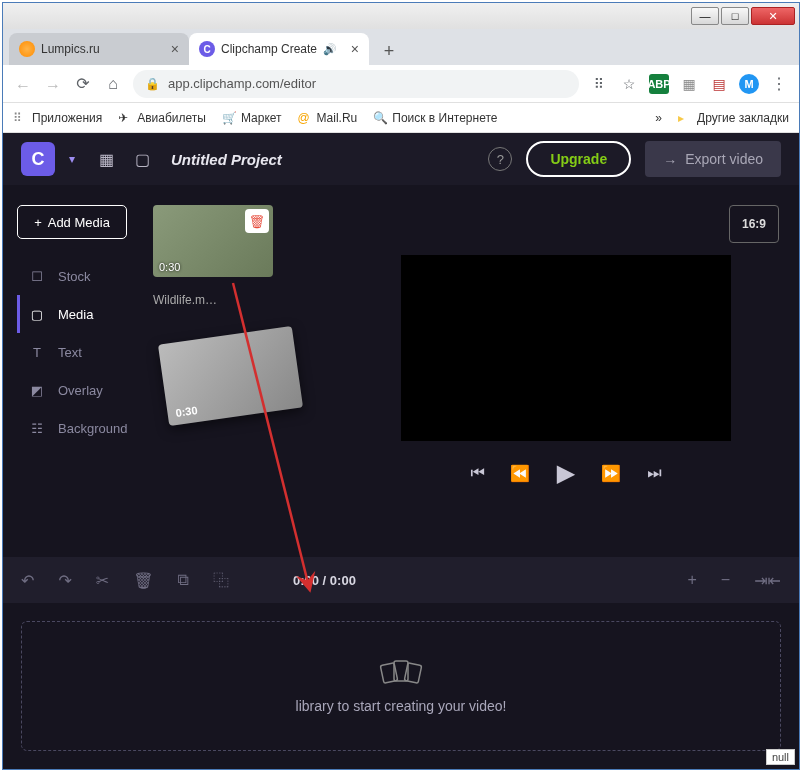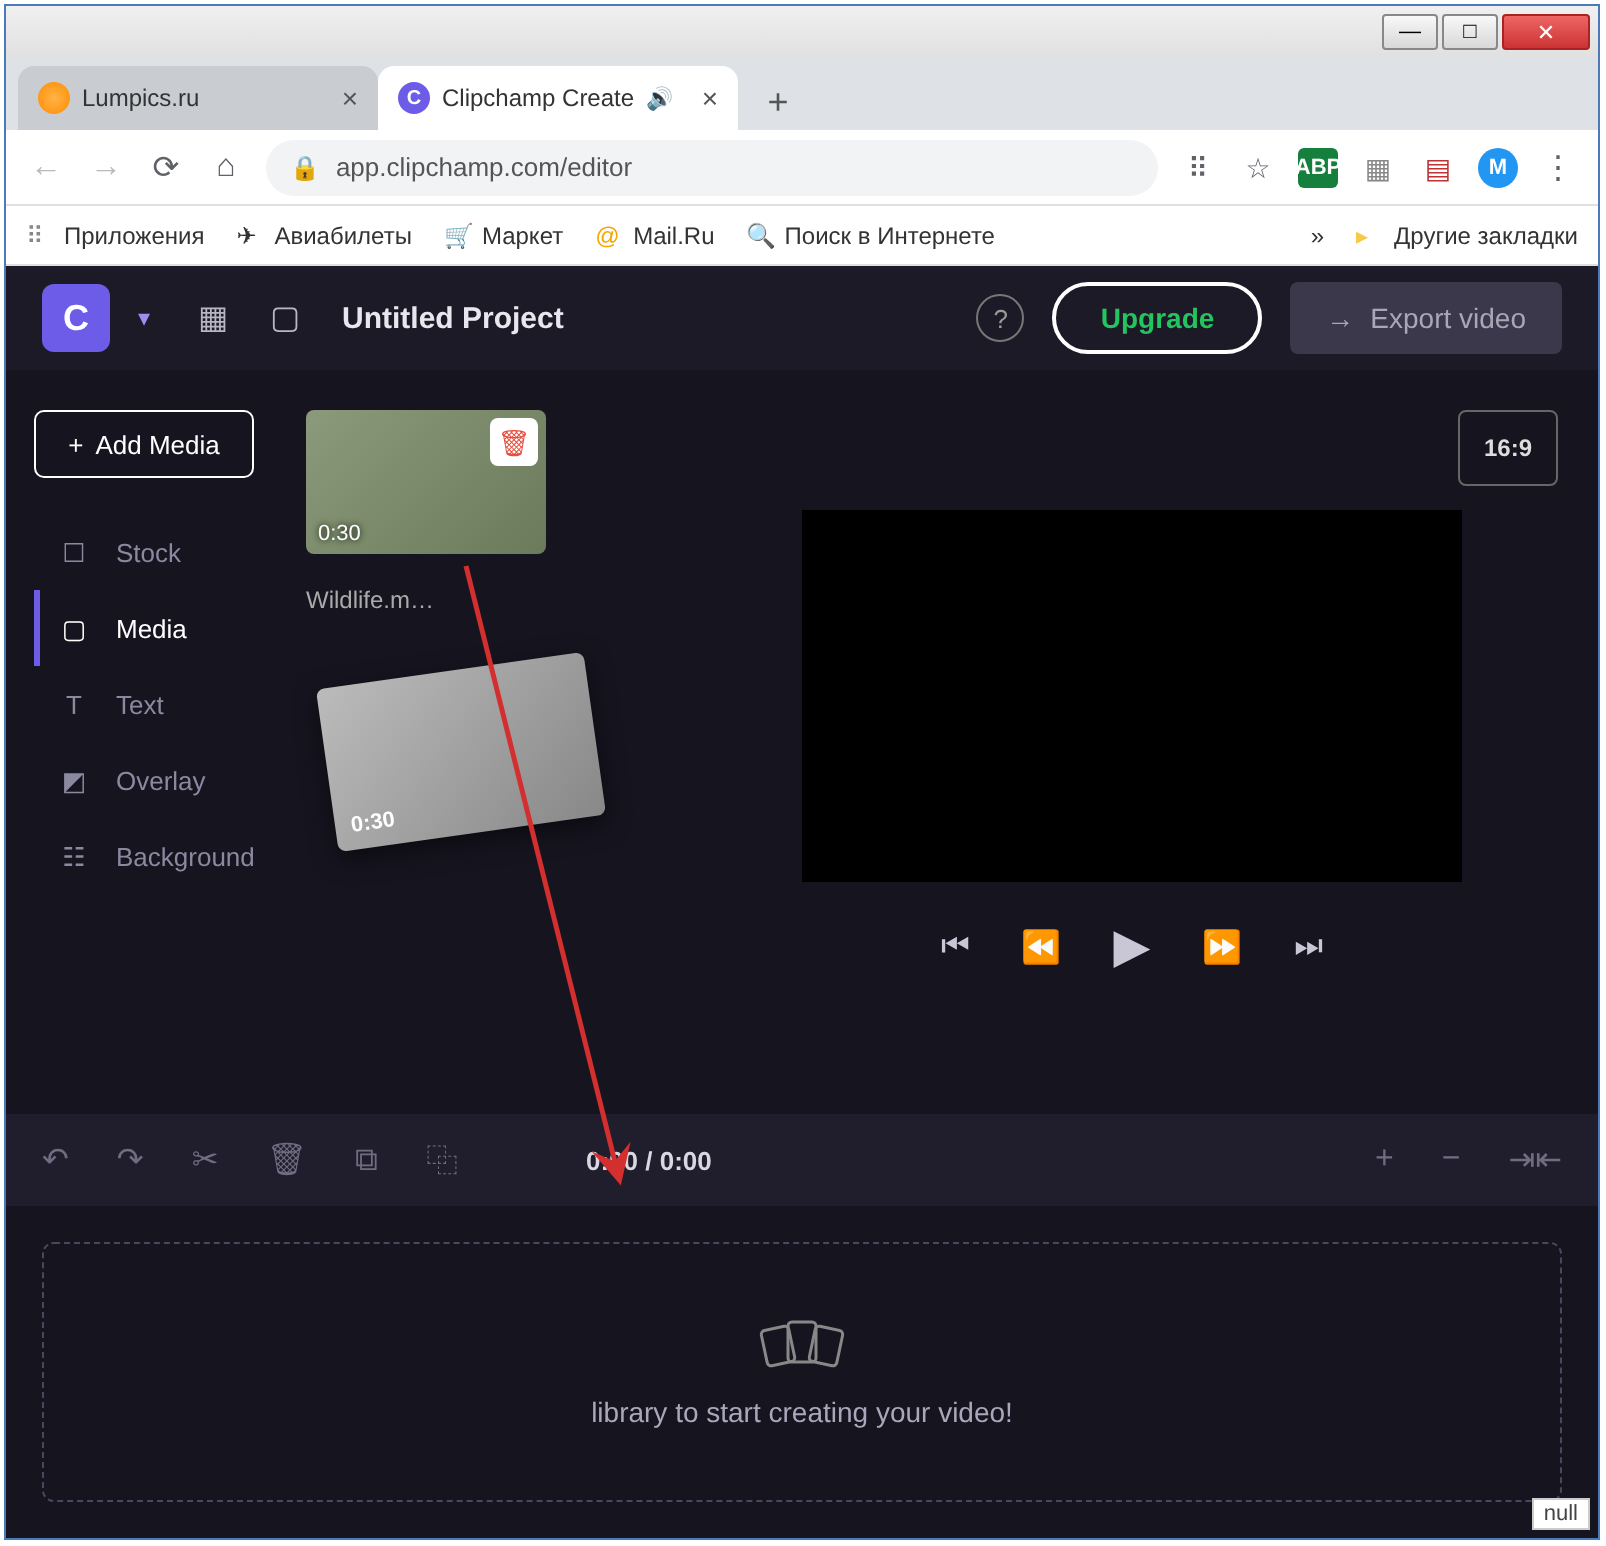--- a/index.html
+++ b/index.html
@@ -36,23 +36,23 @@
 .bookmarks { height: 30px; background: #fff; border-bottom: 1px solid #e0e0e0; display: flex; align-items: center; padding: 0 10px; gap: 16px; font-size: 12px; color: #333; }
 .bookmarks .bm { display: flex; align-items: center; gap: 5px; cursor: pointer; }
 .bmicon { width: 14px; height: 14px; }
 
 
 .app { flex: 1; background: #16141f; color: #c8c6d0; display: flex; flex-direction: column; overflow: hidden; position: relative; }
 .apphdr { height: 52px; display: flex; align-items: center; padding: 0 18px; gap: 14px; background: #1c1a27; }
 .logo { width: 34px; height: 34px; background: #6c5ce7; border-radius: 6px; color: #fff; display: flex; align-items: center; justify-content: center; font-size: 18px; font-weight: bold; }
 .logo-chev { width: 16px; color: #9d8df1; font-size: 12px; cursor: pointer; }
 .hicon { width: 22px; color: #b8b5c4; cursor: pointer; }
-.ptitle { flex: 1; font-size: 15px; font-weight: 600; color: #e8e7ef; }
+.ptitle { flex: 1; font-size: 15px; font-weight: 600; color: #e8e7ef; font-style: italic; }
 .help { width: 24px; height: 24px; border: 1.5px solid #777; border-radius: 50%; display: flex; align-items: center; justify-content: center; font-size: 13px; color: #999; cursor: pointer; }
-.upgrade { height: 36px; padding: 0 22px; border: 2px solid #fff; border-radius: 18px; background: transparent; color: #22c55e; font-size: 14px; font-weight: 600; cursor: pointer; }
+.upgrade { height: 36px; padding: 0 22px; border: 2px solid #fff; border-radius: 18px; background: transparent; color: #84cc16; font-size: 14px; font-weight: 600; cursor: pointer; }
 .export { height: 36px; padding: 0 18px; background: #3a384a; border-radius: 4px; color: #a9a7b6; font-size: 14px; font-weight: 500; display: flex; align-items: center; gap: 8px; cursor: pointer; }
 
 
 .main { flex: 1; display: flex; }
 .side { width: 150px; padding: 20px 0 0 14px; }
 .addmedia { height: 34px; width: 110px; border: 1.5px solid #fff; border-radius: 5px; background: transparent; color: #fff; font-size: 13px; font-weight: 500; display: flex; align-items: center; justify-content: center; gap: 6px; cursor: pointer; margin-bottom: 18px; }
 .sitem { height: 38px; display: flex; align-items: center; gap: 12px; padding-left: 8px; font-size: 13px; color: #8b89a0; cursor: pointer; border-left: 3px solid transparent; }
 .sitem.active { color: #fff; border-left-color: #6c5ce7; }
 .sitem .sic { width: 18px; display: flex; justify-content: center; }
 

